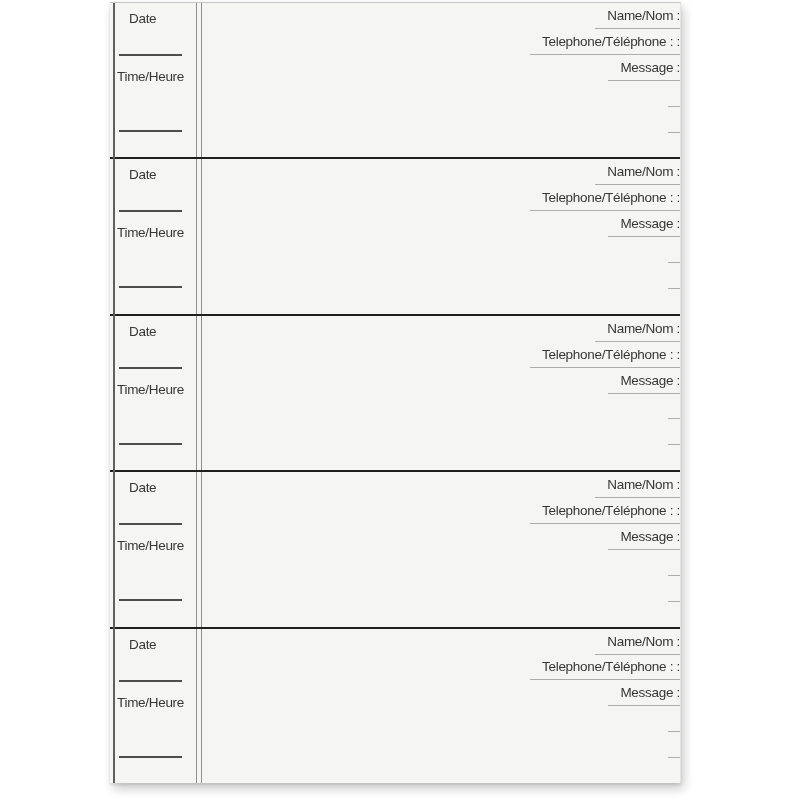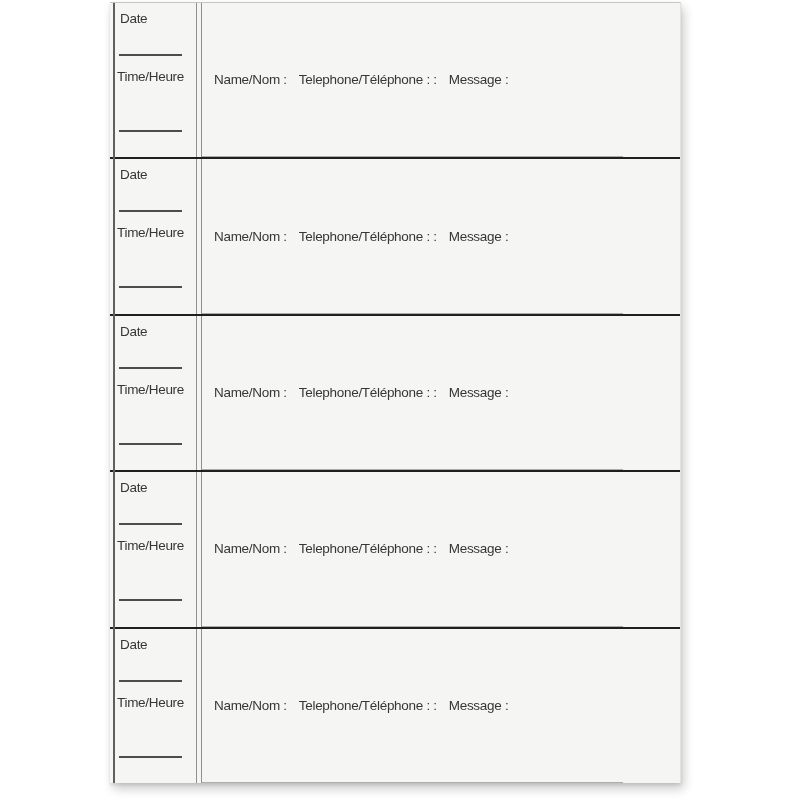--- a/index.html
+++ b/index.html
@@ -57,21 +57,21 @@
     position: relative;
     flex: none;
   }
   .lbl {
     position: absolute;
     font-size: 13.5px;
     letter-spacing: -0.3px;
     color: #363636;
     white-space: nowrap;
   }
-  .lbl.date { left: 10px; top: 8px; }
+  .lbl.date { left: 19px; top: 8px; }
   .lbl.time { left: 7px;  top: 66px; }
   .writeline {
     position: absolute;
     left: 9px;
     width: 63px;
     height: 2px;
     background: #4d4d4d;
   }
   .writeline.wl1 { top: 51px; }
   .writeline.wl2 { top: 127px; }
@@ -80,22 +80,23 @@
     flex: none;
     width: 6px;
     box-sizing: border-box;
     border-left: 1px solid #8f8f8f;
     border-right: 1px solid #8f8f8f;
   }
 
   .right-col {
     flex: 1;
     display: flex;
-    flex-direction: row;
+    flex-direction: column;
     min-width: 0;
+    align-items: flex-end;
   }
   .row {
     flex: 1;
     border-bottom: 1px solid #adadad;
     display: flex;
     align-items: center;
     padding-left: 12px;
     min-height: 0;
   }
   .row:last-child { border-bottom: none; }

